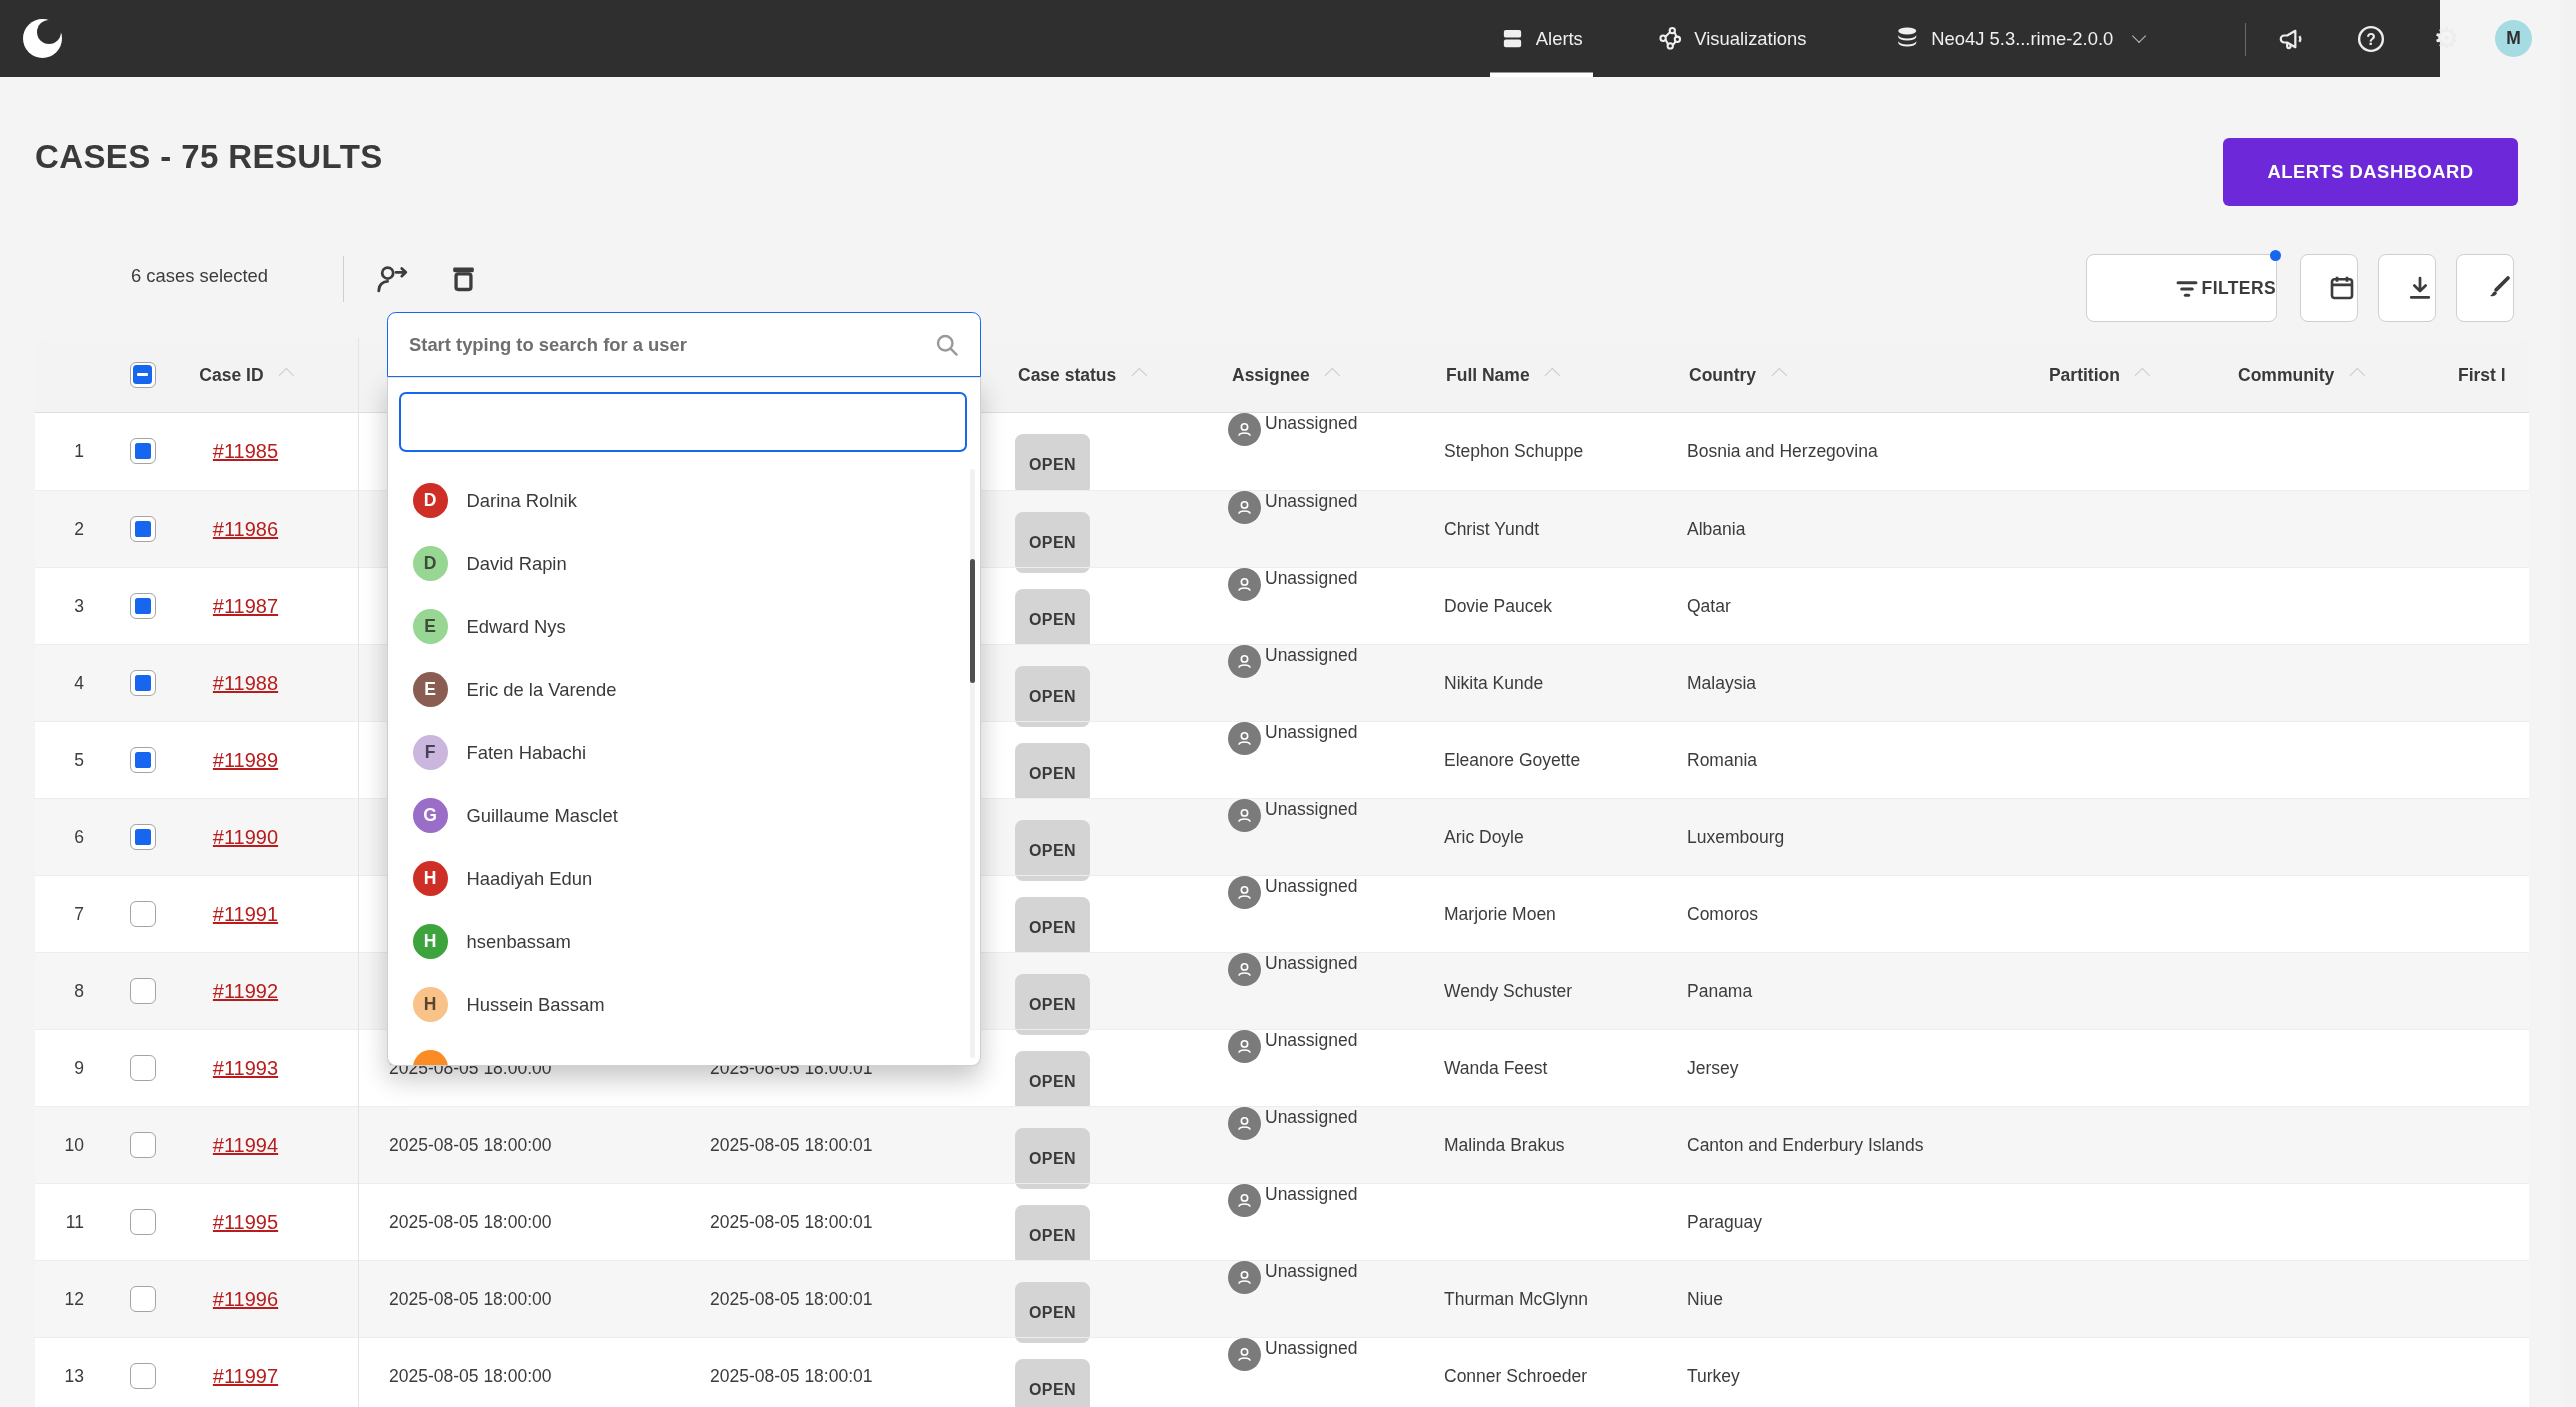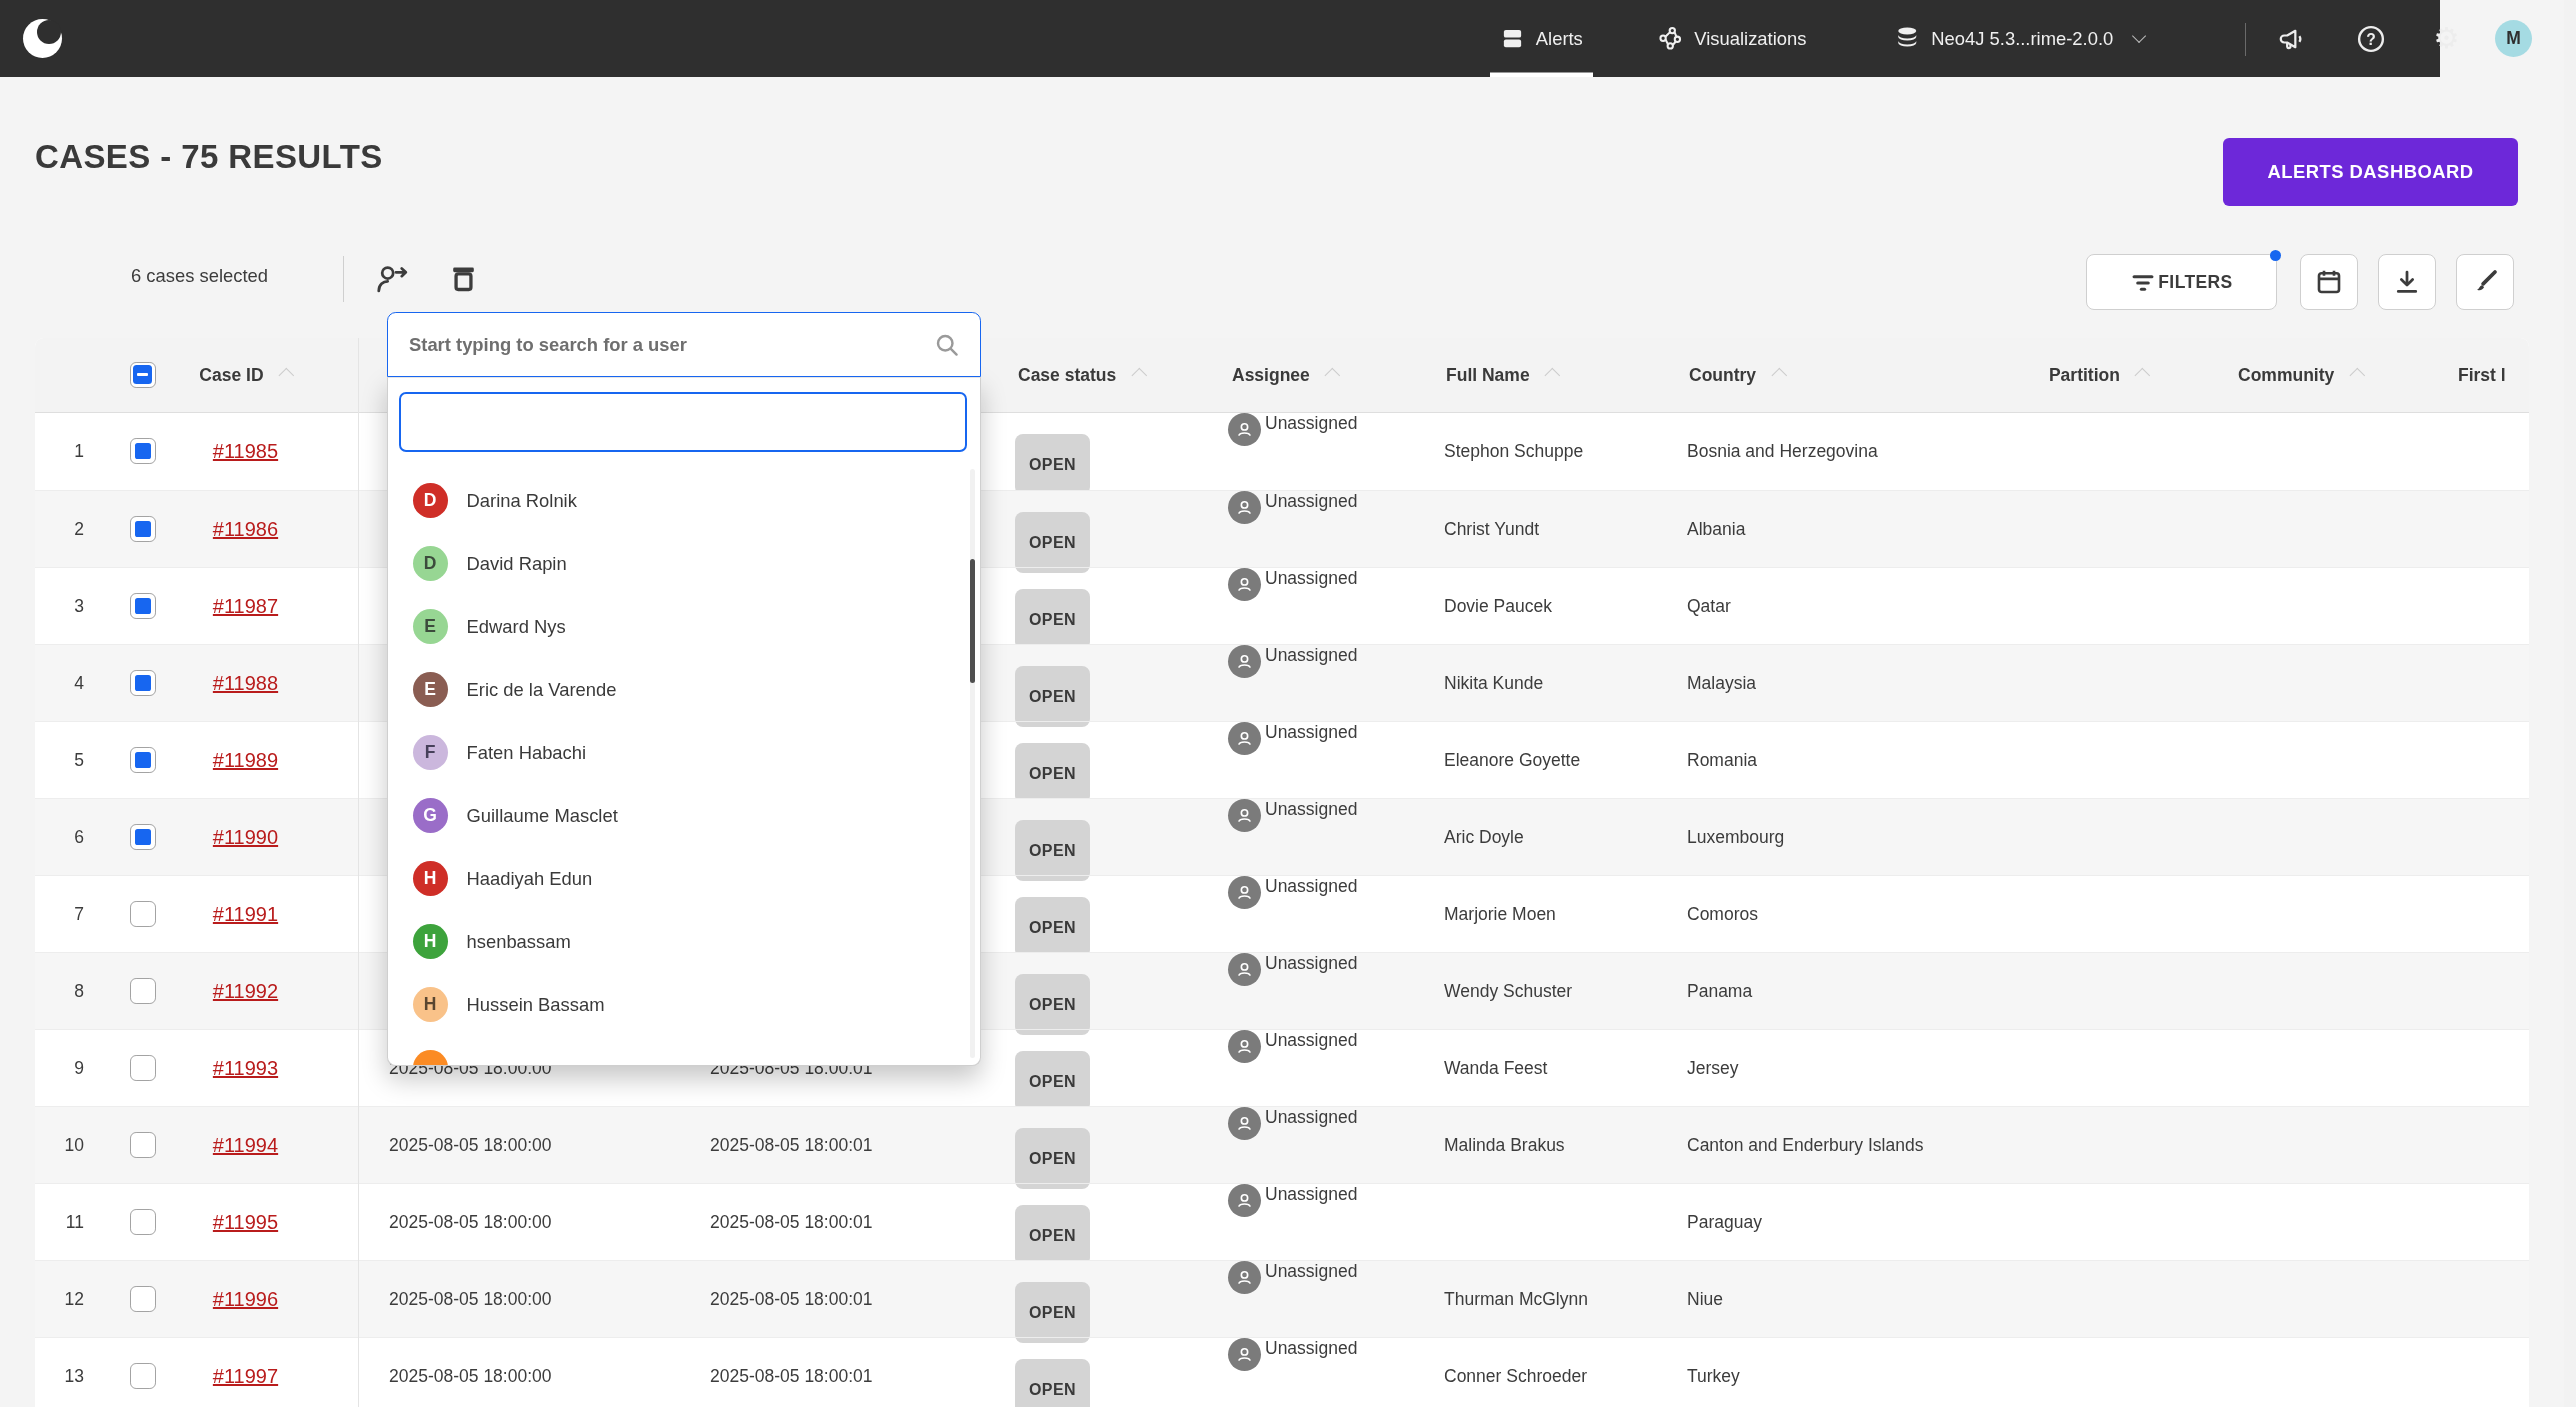--- a/index.html
+++ b/index.html
@@ -21,22 +21,22 @@
              transform:rotate(-45deg);margin-left:8.8px;margin-top:-5.3px;}
   
   .page-title{position:absolute;left:35px;top:138px;font-size:33px;font-weight:bold;color:#3a3a3a;letter-spacing:0.4px;}
   .btn-primary{position:absolute;left:2223px;top:138px;width:295px;height:68px;background:#6d28d9;border-radius:6.1px;
                color:#fff;font-size:18.4px;font-weight:bold;display:flex;align-items:center;justify-content:center;
                letter-spacing:0.5px;cursor:pointer;}
   
   .sel-text{position:absolute;left:131px;top:265px;font-size:18.4px;color:#3c3c3c;}
   .tb-div{position:absolute;left:343px;top:256px;width:0.9px;height:46px;background:#cfcfcf;}
   .icon-btn{position:absolute;width:40px;height:40px;top:258px;display:flex;align-items:center;justify-content:center;cursor:pointer;}
-  .btn-outline{position:absolute;top:254px;height:56px;background:#fff;border:0.9px solid #cfcfcf;border-radius:8px;
-               display:flex;align-items:center;justify-content:center;gap:2px;cursor:pointer;box-sizing:border-box;}
+  .btn-outline{position:absolute;top:254px;height:68px;background:#fff;border:0.9px solid #cfcfcf;border-radius:8px;
+               display:flex;align-items:center;justify-content:flex-end;gap:2px;cursor:pointer;box-sizing:border-box;}
   .filters-btn{left:2086px;width:191px;font-size:17.5px;font-weight:bold;color:#3c3c3c;letter-spacing:0.4px;}
   .filters-dot{position:absolute;right:-5.3px;top:-5.3px;width:11.4px;height:11.4px;border-radius:50%;background:#1766f0;}
   .sq-btn{width:58px;}
   .cal-btn{left:2300px;} .dl-btn{left:2378px;} .brush-btn{left:2456px;}
   
   .table{position:absolute;left:35px;top:338px;width:2494px;height:1069px;background:#fff;
          border-radius:8.8px 8.8px 0 0;overflow:hidden;z-index:1;}
   .thead{position:relative;height:74px;background:#f3f3f3;border-bottom:0.9px solid #dedede;
          font-weight:bold;font-size:17.5px;color:#3a3a3a;}
   .hcell{position:absolute;top:0;height:74px;line-height:74px;white-space:nowrap;cursor:pointer;}

